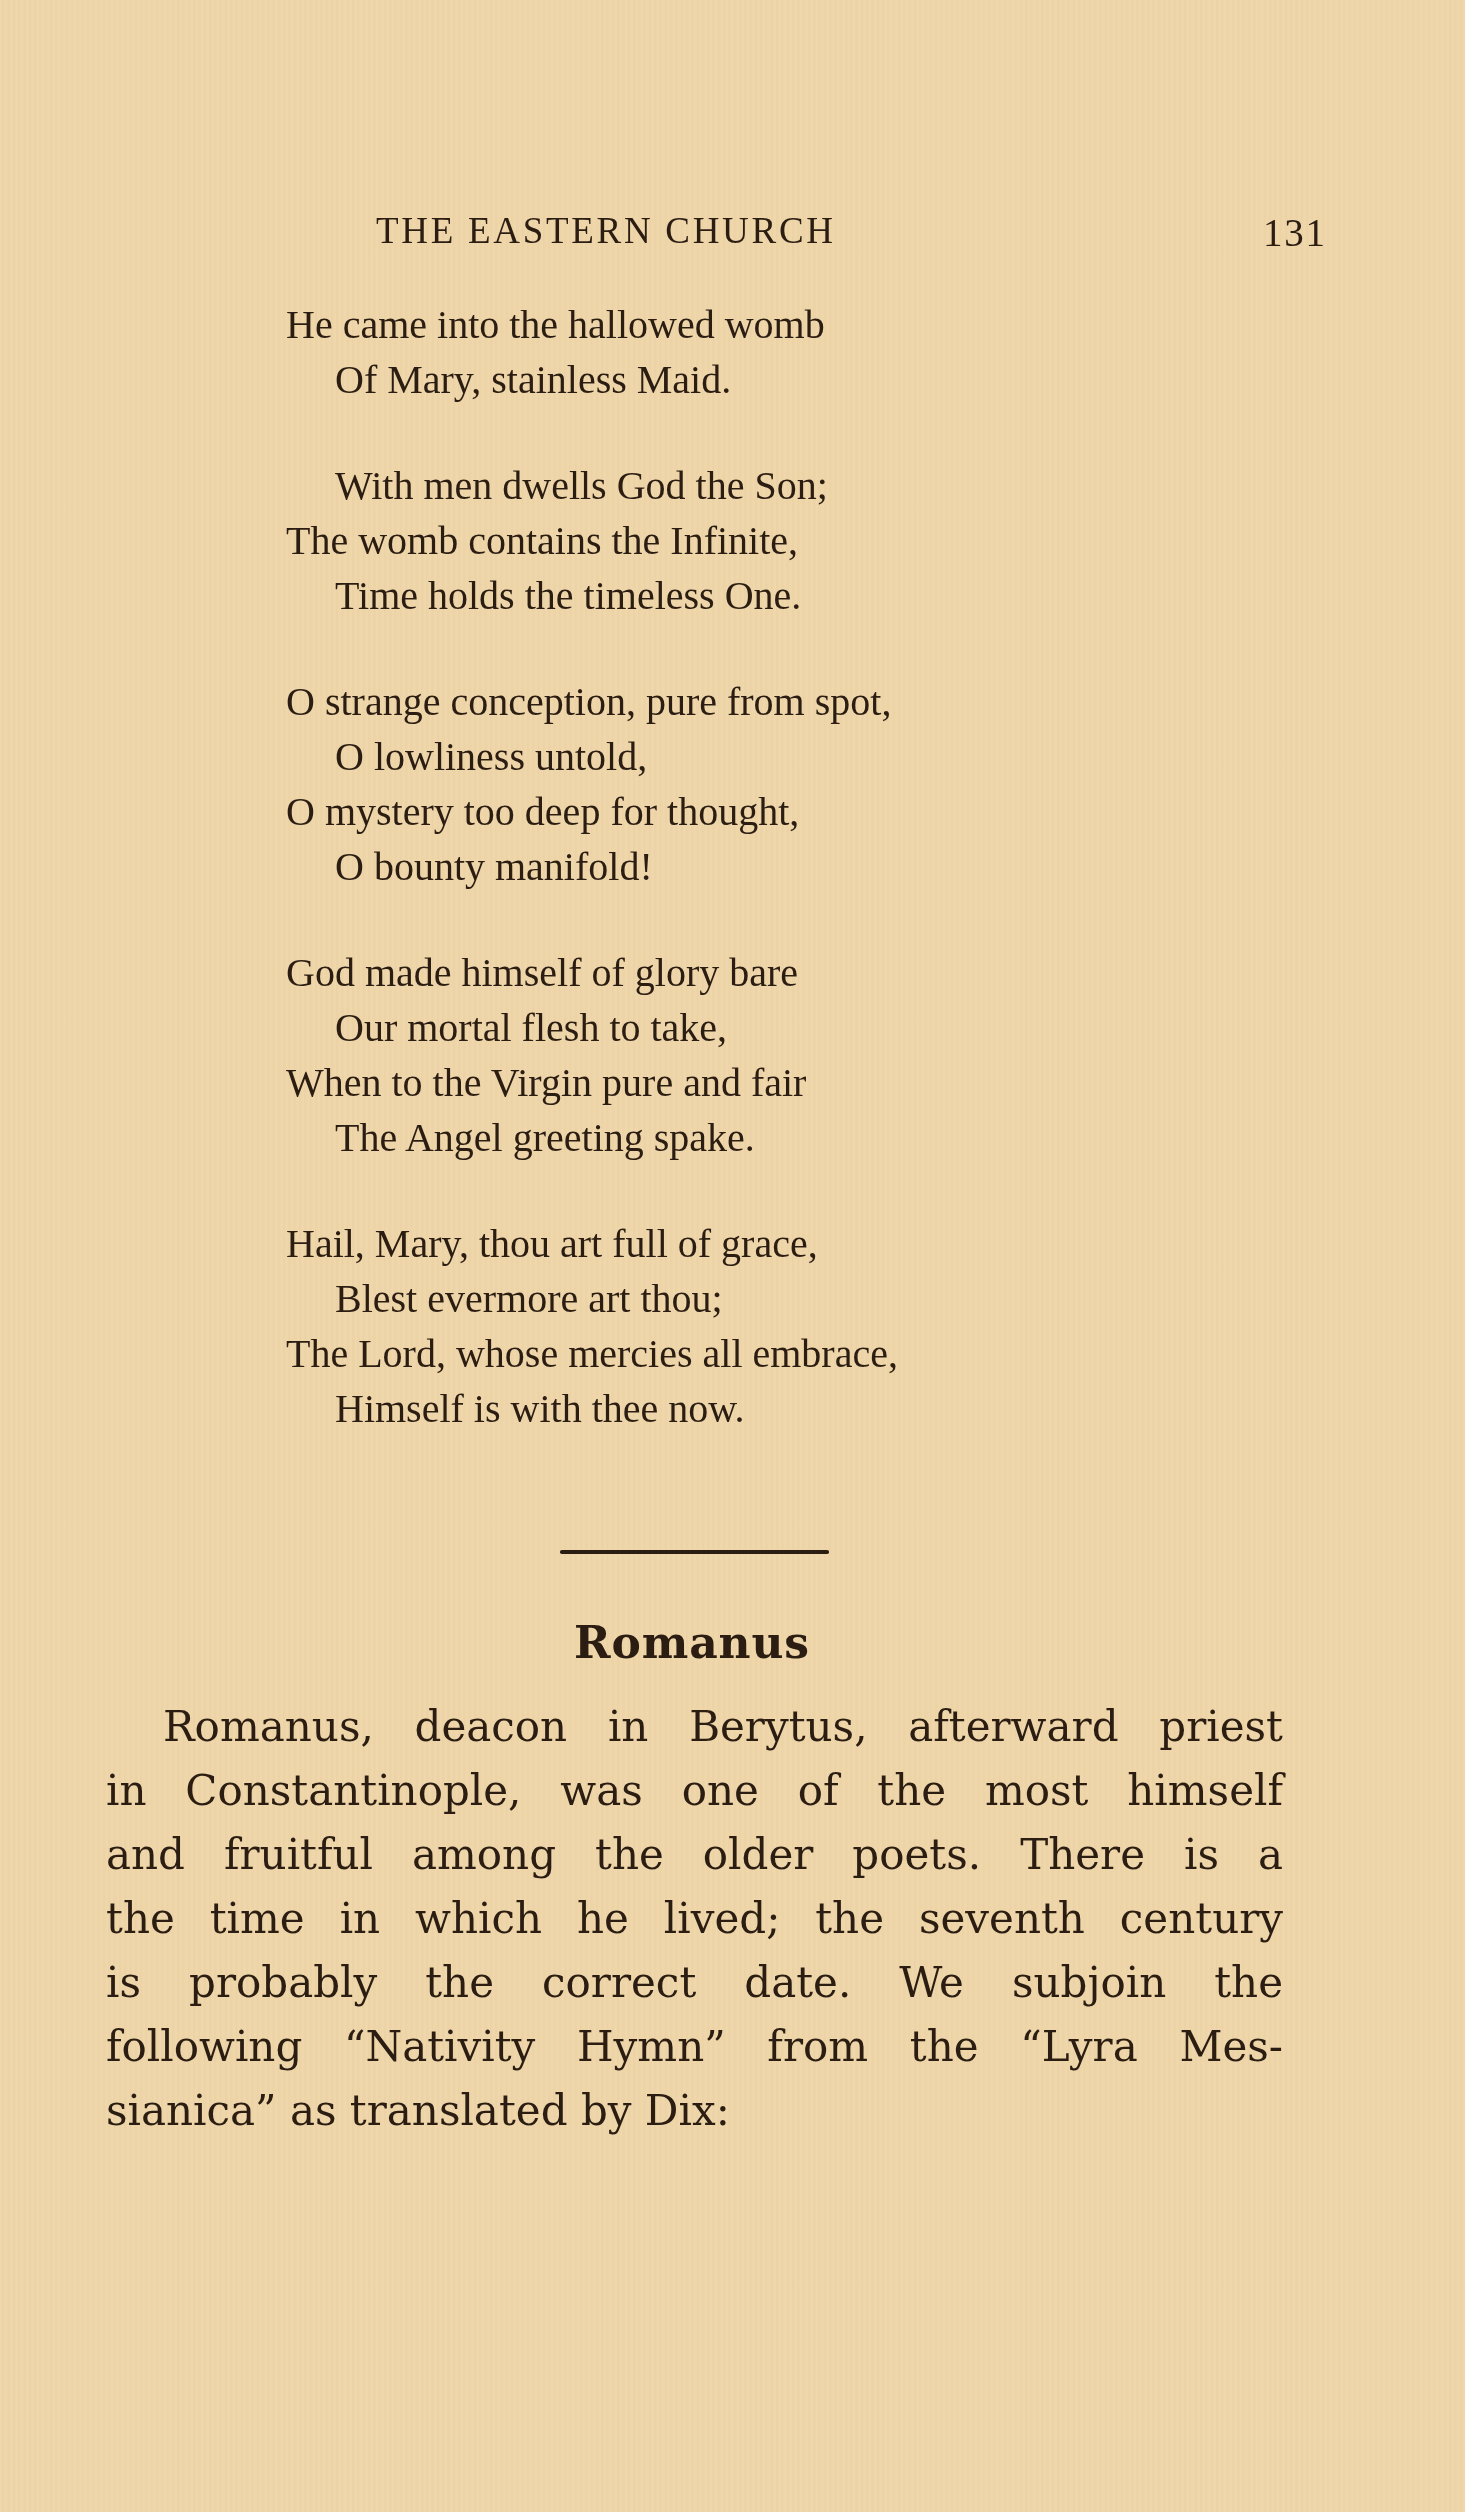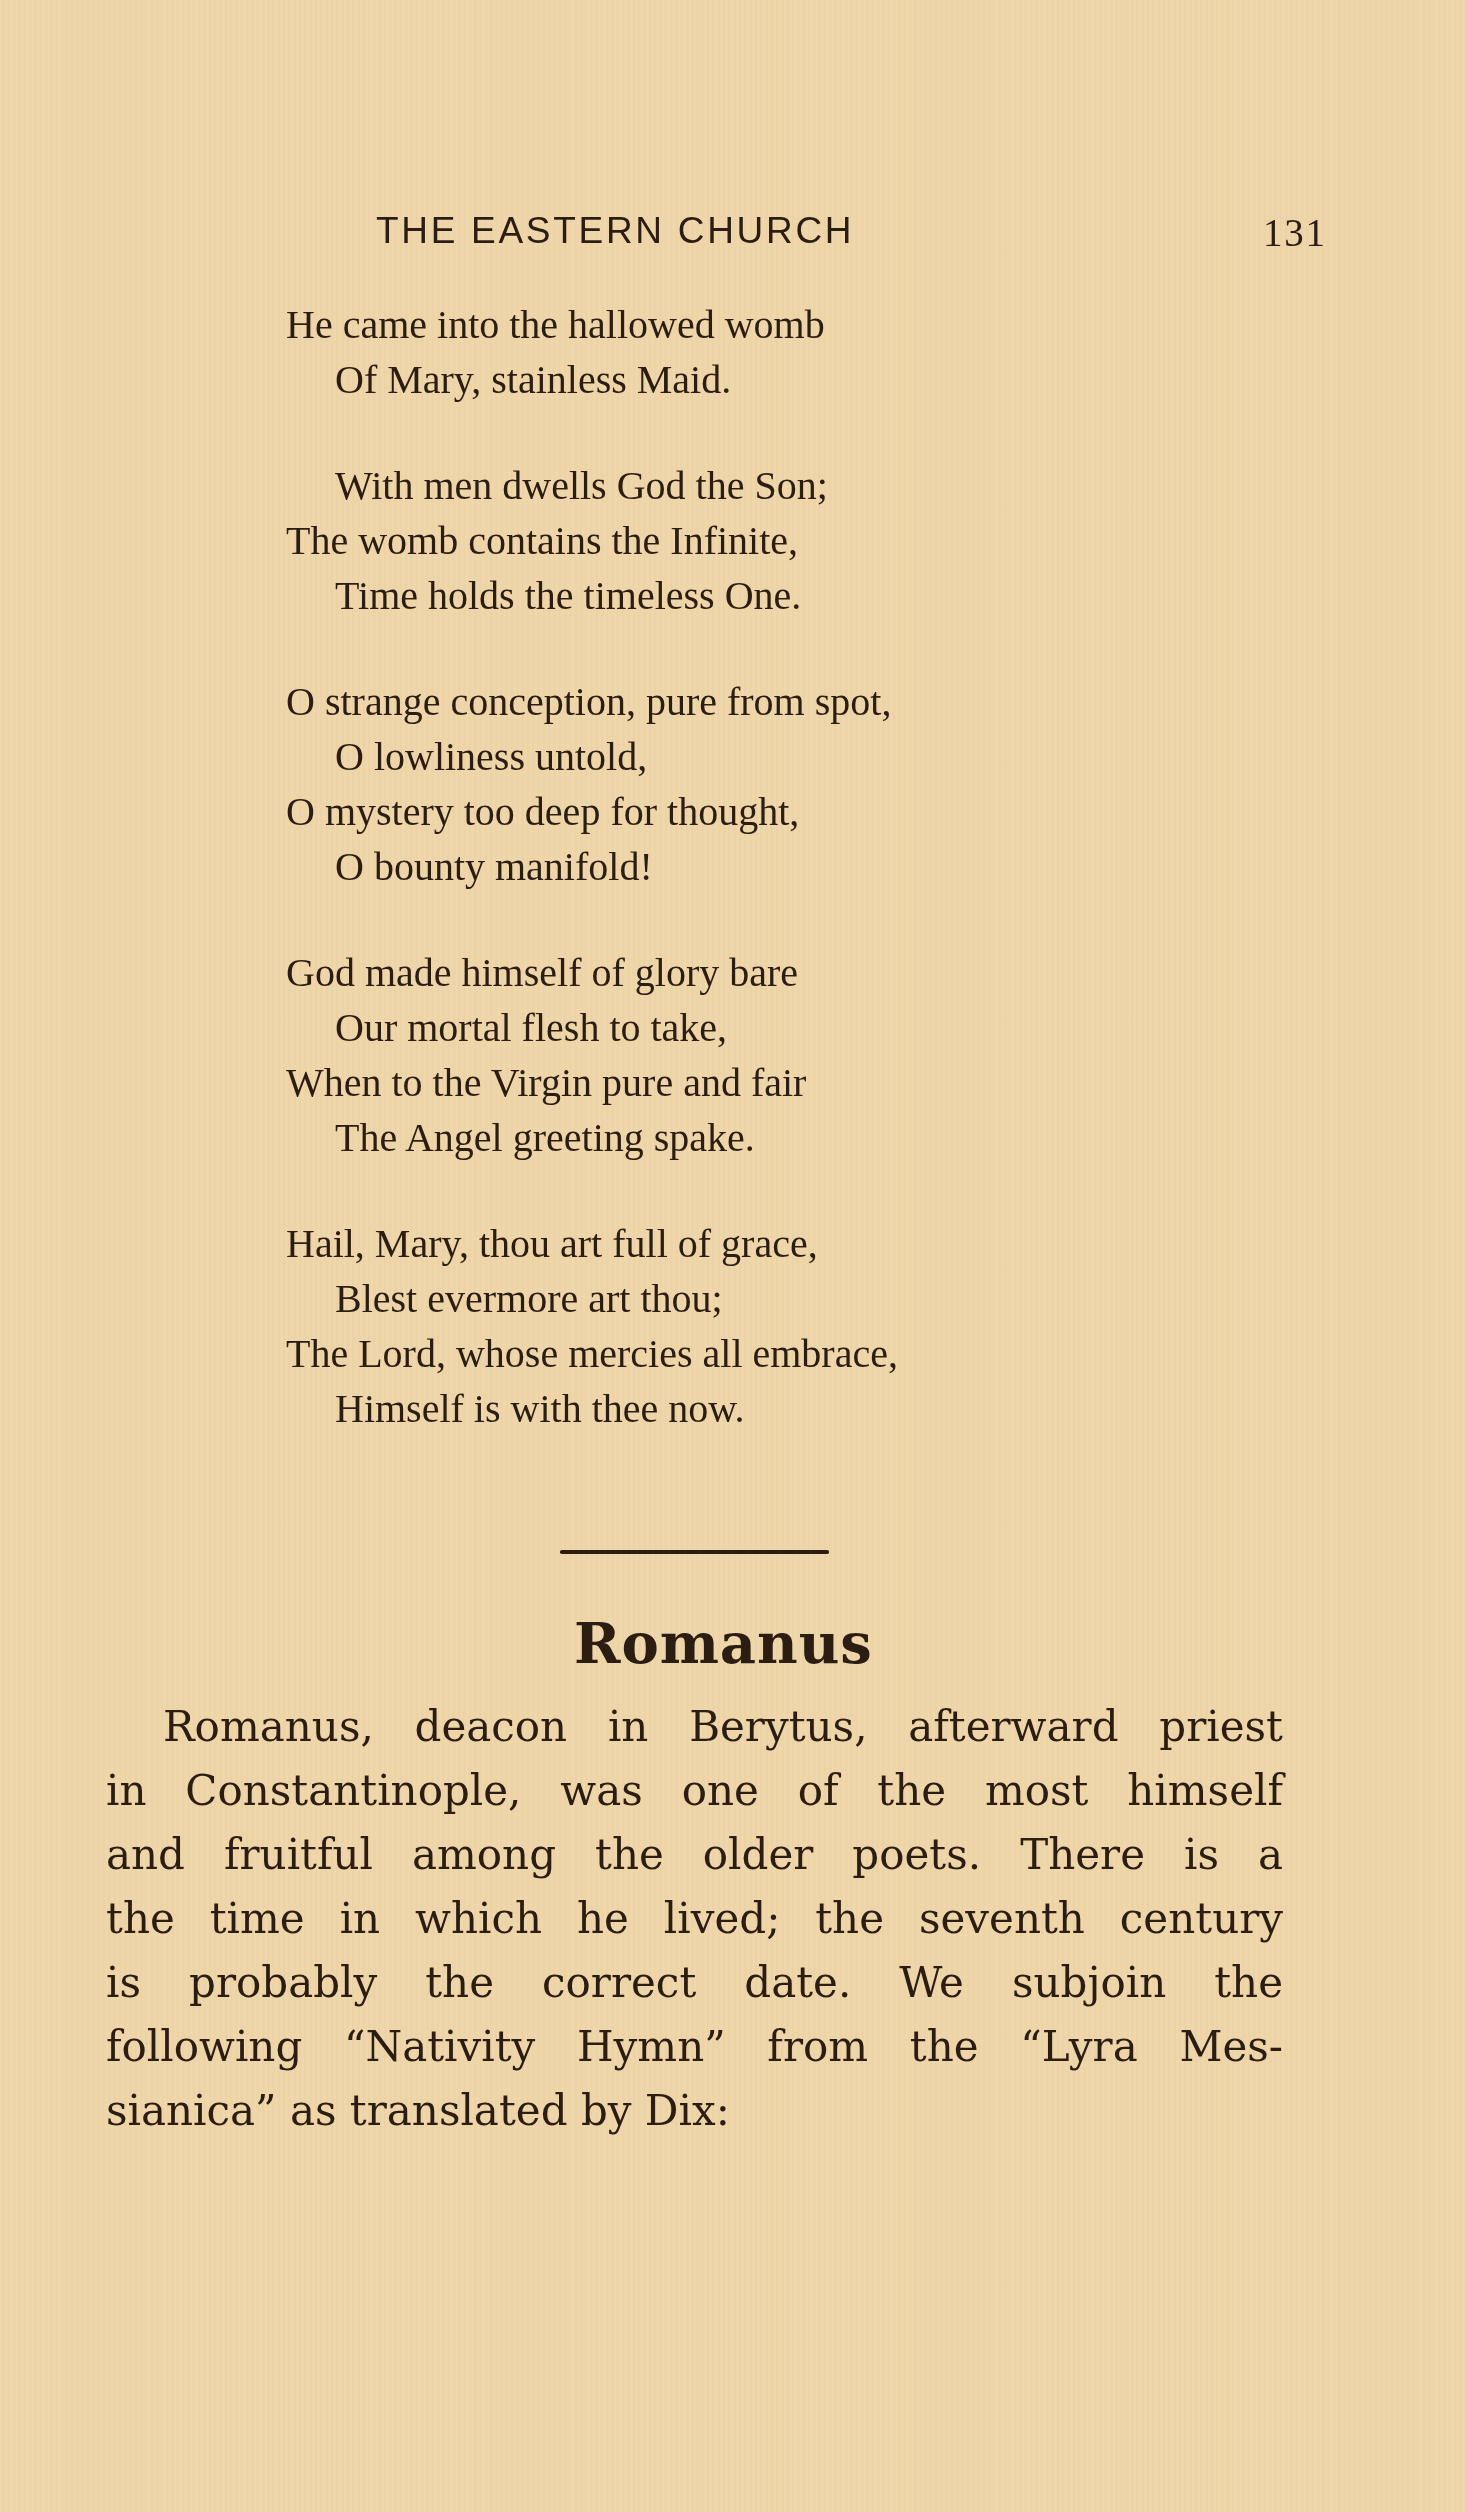--- a/index.html
+++ b/index.html
@@ -19,21 +19,21 @@
     position: absolute;
     inset: 0;
     background:
       repeating-linear-gradient(90deg, rgba(255,255,255,0.025) 0px, rgba(255,255,255,0.025) 1.8px, rgba(0,0,0,0.015) 2.7px, rgba(0,0,0,0) 5.3px),
       #EFD6A9;
   }
   .running-head {
     position: absolute;
     top: 209px;
     left: 376px;
-    font-family: Liberation Sans, sans-serif;
+    font-family: Liberation Serif, serif;
     font-size: 37px;
     letter-spacing: 2.7px;
     line-height: 44px;
     white-space: nowrap;
     text-align: right;
   }
   .page-number {
     position: absolute;
     top: 211px;
     left: 1263px;
@@ -69,21 +69,21 @@
     height: 4.4px;
     background: #2b1d12;
     border-radius: 1.8px;
   }
   .section-heading {
     position: absolute;
     top: 1612px;
     left: 574px;
     font-family: "DejaVu Serif", "Liberation Serif", serif;
     font-weight: bold;
-    font-size: 56px;
+    font-size: 44px;
     line-height: 62px;
     letter-spacing: 0.9px;
     white-space: nowrap;
   }
   .paragraph {
     position: absolute;
     top: 1695px;
     left: 106px;
     width: 1177px;
     font-family: "DejaVu Serif", "Liberation Serif", serif;

